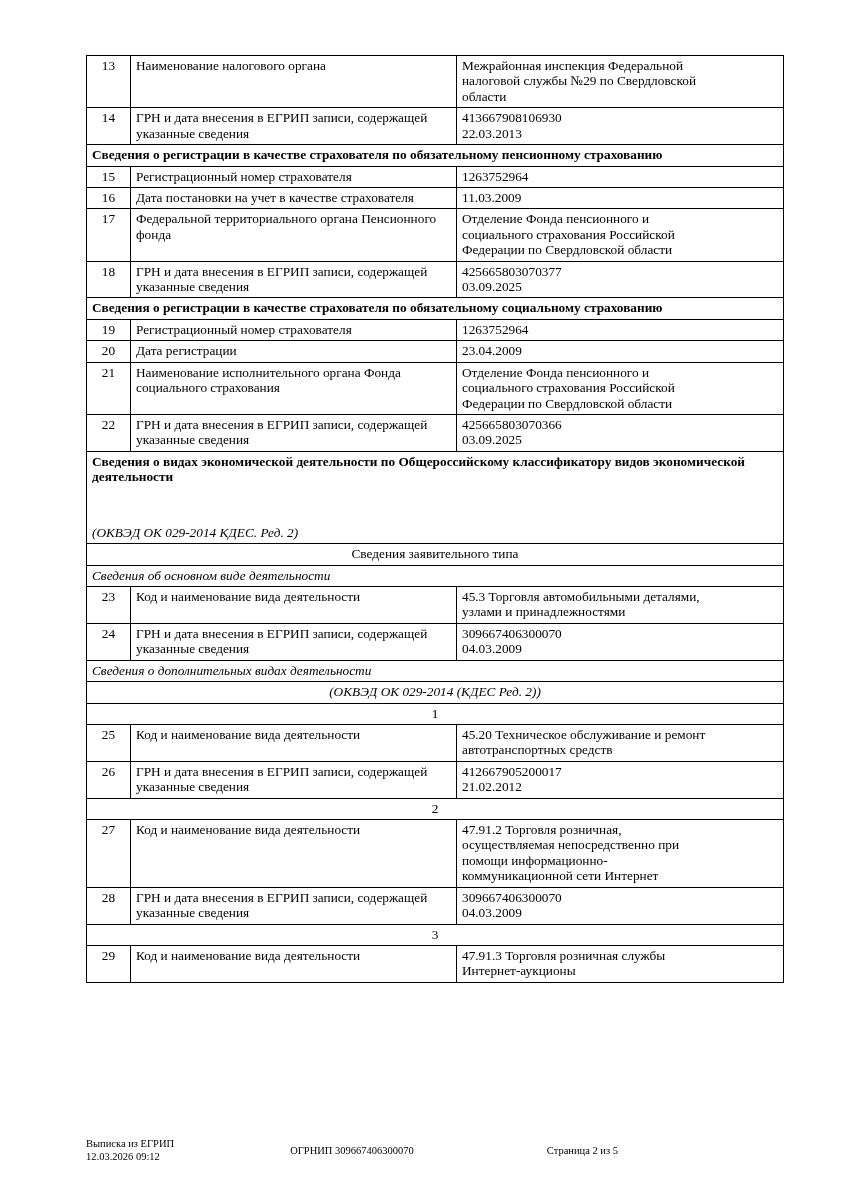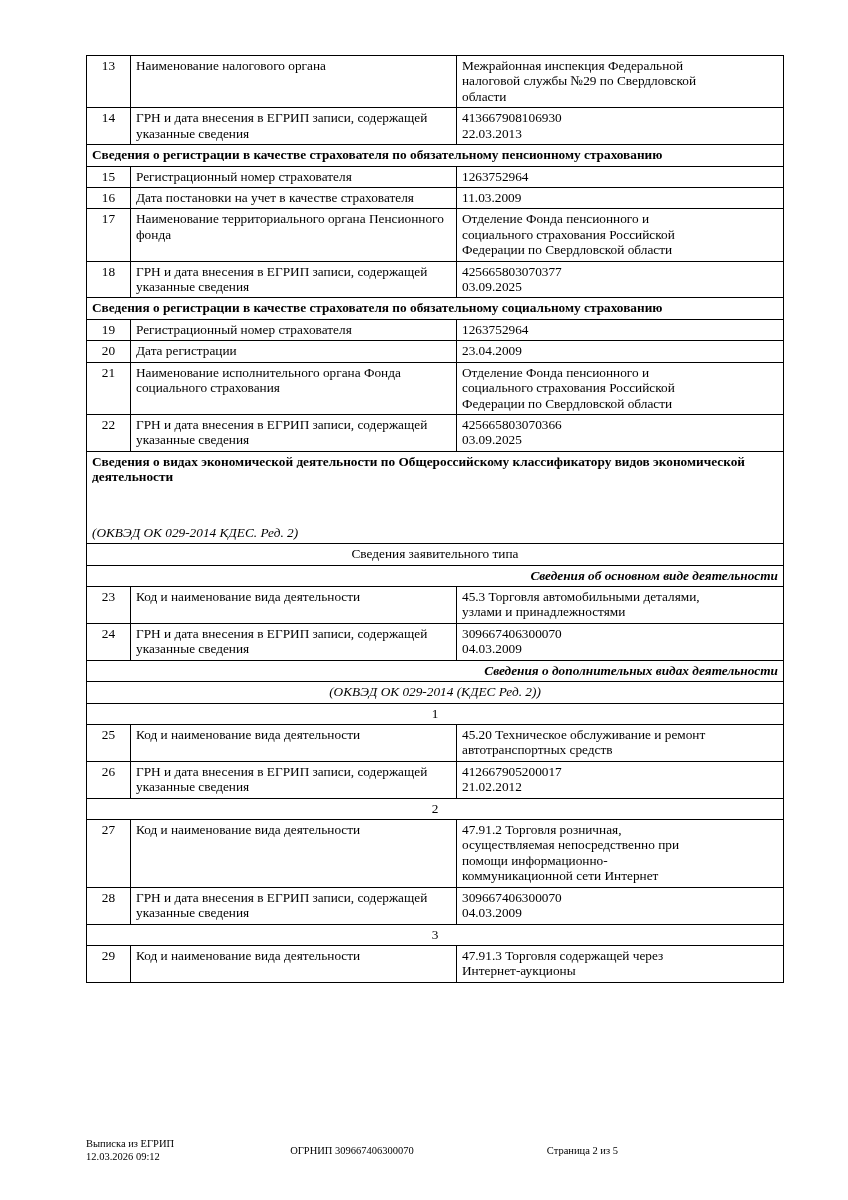--- a/index.html
+++ b/index.html
@@ -39,22 +39,22 @@
 
   td.num {
     text-align: center;
   }
   td.section {
     text-align: left;
     font-weight: bold;
     padding: 3px 14px 4px 14px;
   }
   td.subsection {
-    text-align: right;
-    font-weight: bold;
+    text-align: left;
+    font-weight: normal;
     font-style: italic;
     padding: 3px 14px 4px 14px;
   }
   td.center-plain {
     text-align: center;
     padding: 3px 14px 4px 14px;
   }
   td.center-italic {
     text-align: center;
     font-style: italic;
@@ -126,21 +126,21 @@
         </tr>
         <tr>
           <td class="num">16</td>
           <td>Дата постановки на учет в качестве страхователя</td>
           <td>
             <span class="val-line">11.03.2009</span>
           </td>
         </tr>
         <tr>
           <td class="num">17</td>
-          <td>Наименование территориального органа Пенсионного фонда</td>
+          <td>Федеральной территориального органа Пенсионного фонда</td>
           <td>
             <span class="val-line">Отделение Фонда пенсионного и</span>
             <span class="val-line">социального страхования Российской</span>
             <span class="val-line">Федерации по Свердловской области</span>
           </td>
         </tr>
         <tr>
           <td class="num">18</td>
           <td>ГРН и дата внесения в ЕГРИП записи, содержащей указанные сведения</td>
           <td>
@@ -253,21 +253,21 @@
             <span class="val-line">04.03.2009</span>
           </td>
         </tr>
         <tr>
           <td colspan="3" class="index">3</td>
         </tr>
         <tr>
           <td class="num">29</td>
           <td>Код и наименование вида деятельности</td>
           <td>
-            <span class="val-line">47.91.3 Торговля содержащей через</span>
+            <span class="val-line">47.91.3 Торговля розничная службы</span>
             <span class="val-line">Интернет-аукционы</span>
           </td>
         </tr>
       </tbody>
   </table>
 
   <div class="footer">
     <div class="footer-row">
       <div class="footer-left">
         <div>Выписка из ЕГРИП</div>

